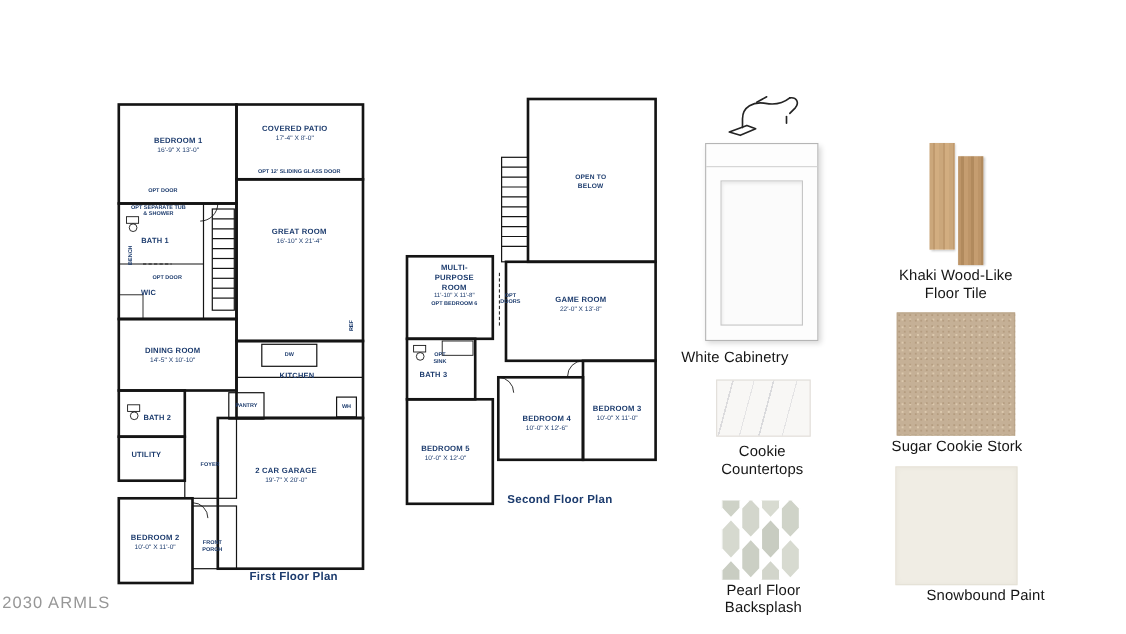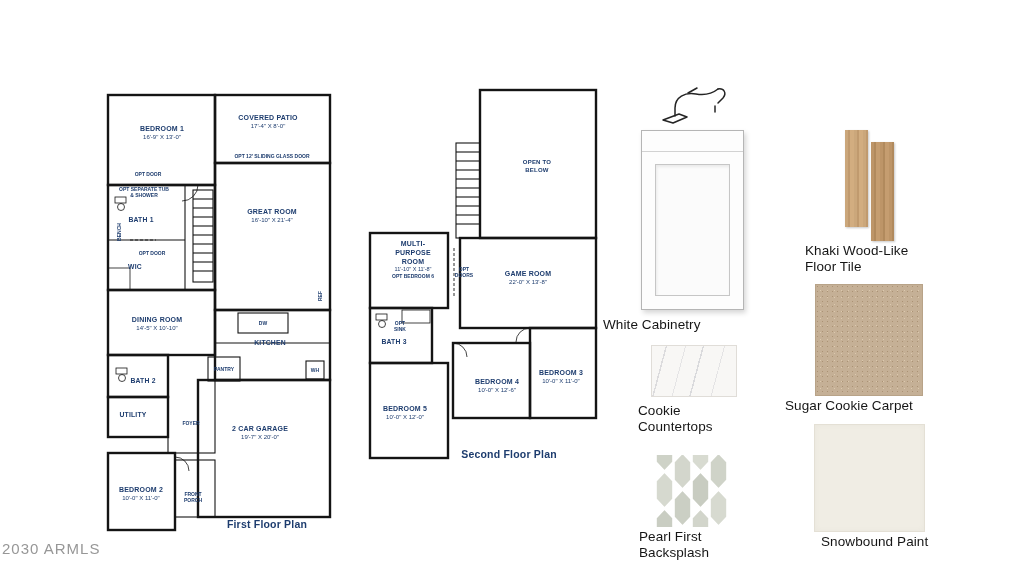--- a/index.html
+++ b/index.html
@@ -13,21 +13,21 @@
   .plan svg{position:absolute;left:0;top:0;}
   .lbl{position:absolute;transform:translate(-50%,-50%);text-align:center;line-height:1.25;
        color:#1d3c6e;white-space:nowrap;}
   .wrap{white-space:normal;}
   .rname{font-weight:bold;font-size:7px;letter-spacing:.2px;}
   .rdim{font-size:6px;}
   .rsolo{font-weight:bold;font-size:6.8px;letter-spacing:.2px;}
   .rnote{font-size:5px;font-weight:bold;}
   .vlabel{transform:translate(-50%,-50%) rotate(-90deg);}
   .plan-caption{font-weight:bold;font-size:10.5px;color:#1d3c6e;letter-spacing:.2px;}
-  .fin-label{position:absolute;transform:translate(-50%,-50%);text-align:left;
+  .fin-label{position:absolute;transform:translate(-50%,-50%);text-align:center;
              font-size:13.5px;color:#151515;line-height:1.22;letter-spacing:.1px;}
   
   .cabinet{position:absolute;left:641px;top:130px;width:101px;height:178px;background:#fdfdfd;
            border:1px solid #b5b5b5;box-shadow:2px 3px 5px rgba(0,0,0,.16);}
   .cabinet-rail{position:absolute;left:0;right:0;top:20px;height:1px;background:#d2d2d2;}
   .cabinet-panel{position:absolute;left:13px;right:13px;top:33px;bottom:13px;
                  border:1px solid #c6c6c6;box-shadow:inset 1px 2px 3px rgba(0,0,0,.07);background:#fbfbfb;}
   .quartz{position:absolute;left:651px;top:345px;width:84px;height:50px;border:1px solid #e0ddd8;
           background:
             linear-gradient(105deg,transparent 0 14%,rgba(185,185,192,.45) 14% 15.5%,transparent 15.5% 34%,
@@ -262,28 +262,28 @@
           <polygon points="8.5,0 17,9 17,27 8.5,36 0,27 0,9" fill="#d2d5cb"></polygon>
         </g>
       <g transform="translate(54,-2)">
           <polygon points="8.5,0 17,9 17,27 8.5,36 0,27 0,9" fill="#cfd3c8"></polygon>
         </g>
       <g transform="translate(54,35)">
           <polygon points="8.5,0 17,9 17,27 8.5,36 0,27 0,9" fill="#d7dad0"></polygon>
         </g>
     </g>
   </svg>
-  <div class="fin-label" style="left:694px;top:545px;width:110px">Pearl First Backsplash</div>
+  <div class="fin-label" style="left:694px;top:545px;width:110px">Pearl Floor Backsplash</div>
 
   <div class="wood">
     <div class="plank plank1"></div>
     <div class="plank plank2"></div>
   </div>
   <div class="fin-label" style="left:869px;top:259px;width:128px">Khaki Wood-Like Floor Tile</div>
 
   <div class="carpet"></div>
-  <div class="fin-label" style="left:870px;top:406px;width:170px">Sugar Cookie Carpet</div>
+  <div class="fin-label" style="left:870px;top:406px;width:170px">Sugar Cookie Stork</div>
 
   <div class="snowbound"></div>
   <div class="fin-label" style="left:896px;top:542px;width:150px">Snowbound Paint</div>
 
   <div class="watermark">2030 ARMLS</div>
 </div>
 
 </body></html>

